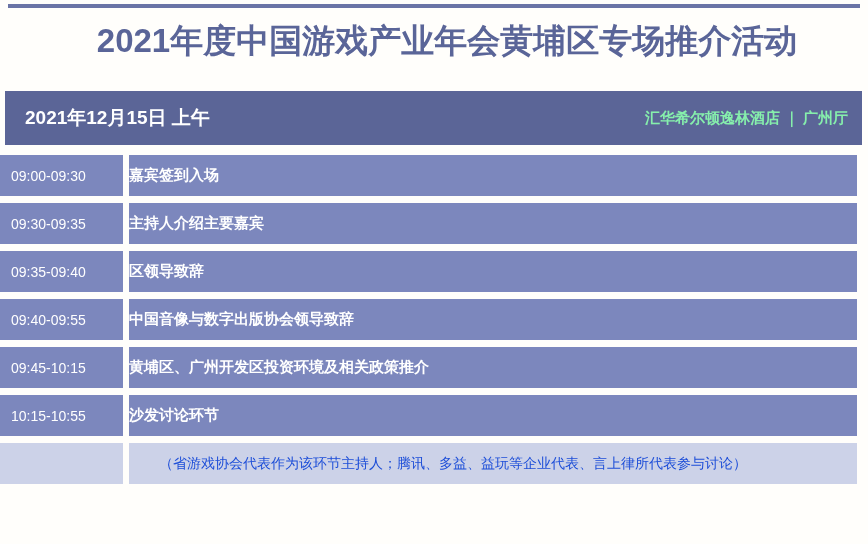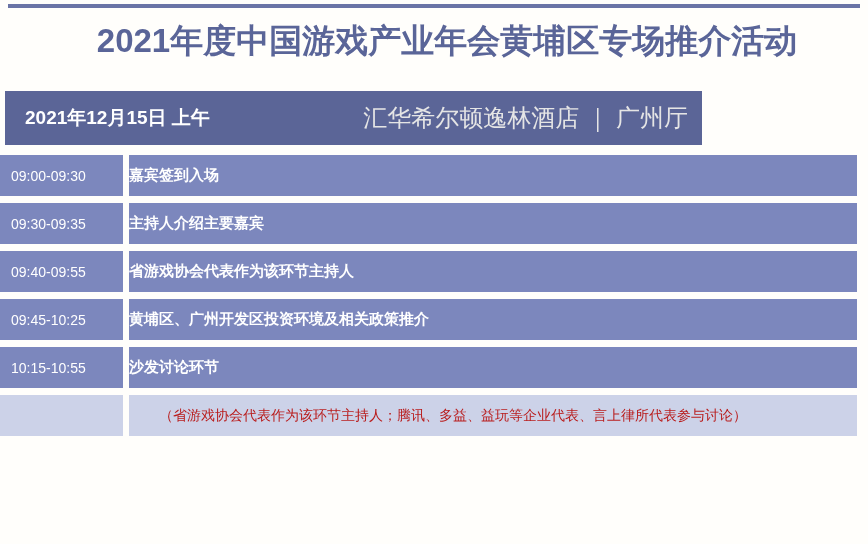--- a/index.html
+++ b/index.html
@@ -44,39 +44,39 @@
     letter-spacing: 0px;
     line-height: 46px;
     white-space: nowrap;
   }
 
   
   .band {
     position: absolute;
     left: 5px;
     top: 91px;
-    width: 697px;
+    width: 857px;
     height: 54px;
     background: #5b6597;
     display: flex;
     align-items: center;
     justify-content: space-between;
     box-sizing: border-box;
     padding: 0 14px 0 20px;
   }
   .band-left {
     color: #ffffff;
     font-size: 19px;
     font-weight: bold;
     white-space: nowrap;
   }
   .band-right {
-    color: #e5e5e5;
-    font-size: 24px;
-    font-weight: normal;
+    color: #86efac;
+    font-size: 15px;
+    font-weight: bold;
     white-space: nowrap;
   }
 
   
   .schedule {
     position: absolute;
     left: 0;
     top: 155px;
     width: 857px;
   }
@@ -112,21 +112,21 @@
     font-size: 15px;
     font-weight: bold;
     display: flex;
     align-items: center;
     box-sizing: border-box;
     white-space: nowrap;
     overflow: hidden;
   }
   .row.note .cell-text {
     background: #ccd2e8;
-    color: #b91c1c;
+    color: #1d4ed8;
     font-weight: normal;
     font-size: 14px;
     padding-left: 30px;
   }
 </style>
 </head>
 <body>
 
 <div id="poster">
 
@@ -144,26 +144,31 @@
         <div class="cell-time">09:00-09:30</div>
         <div class="cell-gap"></div>
         <div class="cell-text">嘉宾签到入场</div>
       </div>
       <div class="row">
         <div class="cell-time">09:30-09:35</div>
         <div class="cell-gap"></div>
         <div class="cell-text">主持人介绍主要嘉宾</div>
       </div>
       <div class="row">
+        <div class="cell-time">09:35-09:40</div>
+        <div class="cell-gap"></div>
+        <div class="cell-text">区领导致辞</div>
+      </div>
+      <div class="row">
         <div class="cell-time">09:40-09:55</div>
         <div class="cell-gap"></div>
-        <div class="cell-text">省游戏协会代表作为该环节主持人</div>
+        <div class="cell-text">中国音像与数字出版协会领导致辞</div>
       </div>
       <div class="row">
-        <div class="cell-time">09:45-10:25</div>
+        <div class="cell-time">09:45-10:15</div>
         <div class="cell-gap"></div>
         <div class="cell-text">黄埔区、广州开发区投资环境及相关政策推介</div>
       </div>
       <div class="row">
         <div class="cell-time">10:15-10:55</div>
         <div class="cell-gap"></div>
         <div class="cell-text">沙发讨论环节</div>
       </div>
       <div class="row note">
         <div class="cell-time blank"></div>

